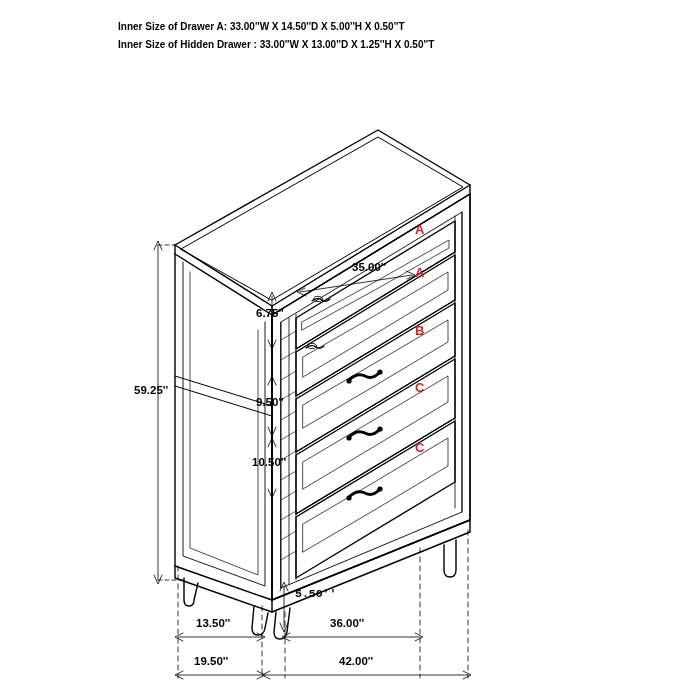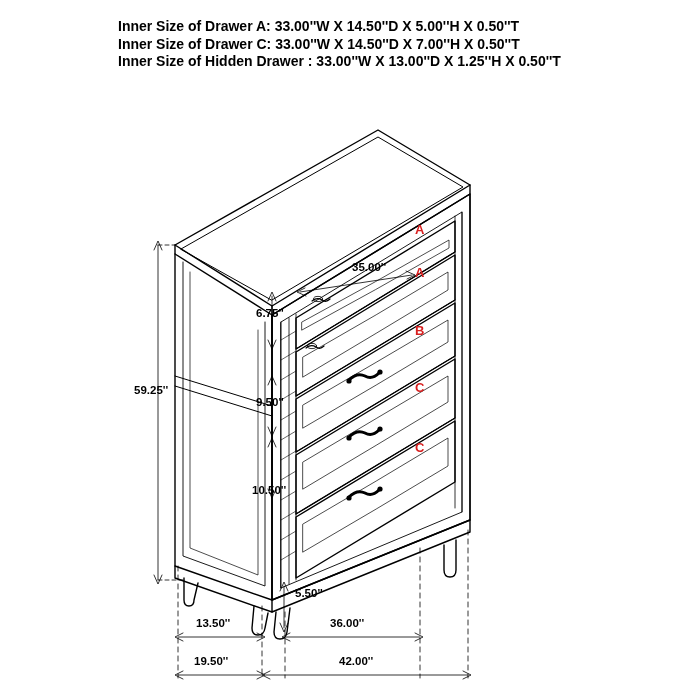--- a/index.html
+++ b/index.html
@@ -15,21 +15,21 @@
     font-family: "Liberation Sans", sans-serif;
     overflow: hidden;
   }
   #spec-block {
     position: absolute;
     left: 118px;
     top: 18px;
     width: 500px;
   }
   .spec-line {
-    font-size: 14px;
+    font-size: 10px;
     font-weight: bold;
     color: #000000;
     line-height: 17.5px;
     white-space: nowrap;
   }
   #drawing {
     position: absolute;
     left: 0;
     top: 0;
     width: 700px;
@@ -50,21 +50,20 @@
     white-space: nowrap;
   }
 </style>
 </head>
 <body>
 
 <div id="page">
 
   <div id="spec-block">
     <div class="spec-line">Inner Size of Drawer A: 33.00''W X 14.50''D X 5.00''H X 0.50''T</div>
-    <div class="spec-line">Inner Size of Drawer C: 33.00''W X 14.50''D X 7.00''H X 0.50''T</div>
     <div class="spec-line">Inner Size of Hidden Drawer : 33.00''W X 13.00''D X 1.25''H X 0.50''T</div>
   </div>
 
   <svg id="drawing" viewBox="0 0 700 700">
     <g fill="none" stroke="#000000" stroke-width="1.4" stroke-linejoin="round" stroke-linecap="round">
 
       <path d="M175 245 L378 130 L470 185 L272 306 Z"></path>
       <path d="M181 249 L378 137 L463 187 L272 300 Z" stroke-width="1"></path>
 
       <path d="M175 245 L175 254 L272 315 L272 306"></path>
@@ -206,22 +205,22 @@
         <path d="M270 671 L262 675 L270 679"></path>
         <path d="M463 671 L471 675 L463 679"></path>
       </g>
     </g>
   </svg>
 
   <div class="dim-label" style="left:126px; top:384px;padding-left:8px;">59.25''</div>
   <div class="dim-label" style="left:352px; top:261px;">35.00''</div>
   <div class="dim-label" style="left:256px; top:307px;">6.75''</div>
   <div class="dim-label" style="left:256px; top:396px;">9.50''</div>
-  <div class="dim-label" style="left:252px; top:484px;">10.50''</div>
-  <div class="dim-label" style="left:295px; top:587px;">5.50''</div>
+  <div class="dim-label" style="left:252px; top:456px;">10.50''</div>
+  <div class="dim-label" style="left:295px; top:587px;font-family:Liberation Mono, monospace;">5.50''</div>
   <div class="dim-label" style="left:196px; top:617px;">13.50''</div>
   <div class="dim-label" style="left:330px; top:617px;">36.00''</div>
   <div class="dim-label" style="left:194px; top:655px;">19.50''</div>
   <div class="dim-label" style="left:330px; top:655px;margin-left:9px;">42.00''</div>
 
   <div class="drawer-letter" style="left:415px; top:222px;">A</div>
   <div class="drawer-letter" style="left:415px; top:265px;">A</div>
   <div class="drawer-letter" style="left:415px; top:323px;">B</div>
   <div class="drawer-letter" style="left:415px; top:380px;">C</div>
   <div class="drawer-letter" style="left:415px; top:440px;">C</div>

